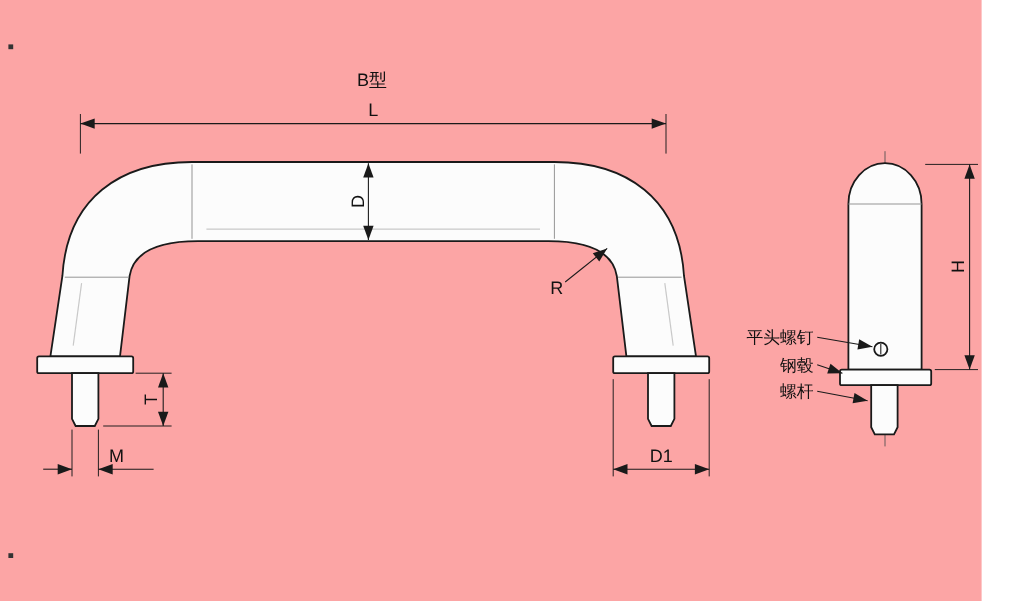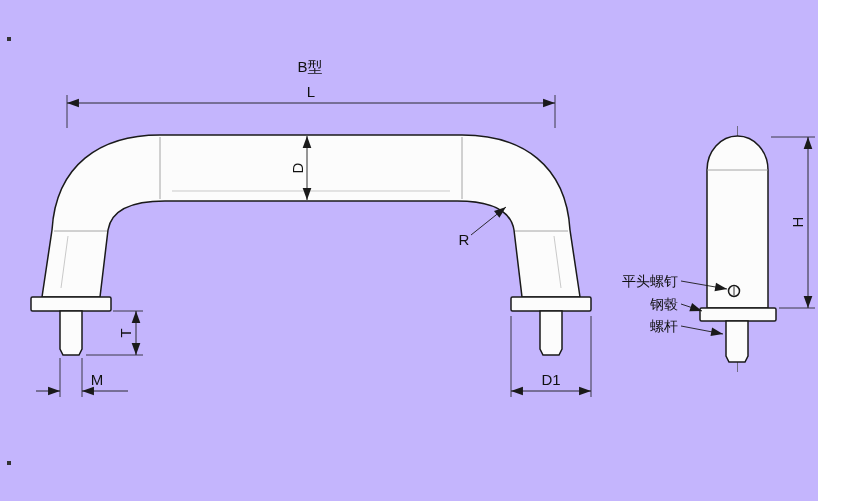--- a/index.html
+++ b/index.html
@@ -1,19 +1,19 @@
 <!DOCTYPE html>
 <html><head>
 <meta charset="utf-8">
 <style>
   html,body { margin:0; padding:0; background:#ffffff; }
   .canvas {
     position:relative;
     width:818px; height:501px;
-    background:#c4b5fd;
+    background:#fca5a5;
     font-family:"Liberation Sans", sans-serif;
     overflow:hidden;
   }
   svg { display:block; }
   .dim-text  { font-size:15px; fill:#111; font-family:"Liberation Sans", sans-serif; }
   .cjk-text  { font-size:14px; fill:#111; font-family:"Liberation Sans", sans-serif; }
   .title-text{ font-size:15px; fill:#111; font-family:"Liberation Sans", sans-serif; }
   .outline   { fill:#fcfcfc; stroke:#1a1a1a; stroke-width:1.5; }
   .dimline   { stroke:#1a1a1a; stroke-width:0.9; fill:none; }
   .extline   { stroke:#1a1a1a; stroke-width:0.8; fill:none; }

